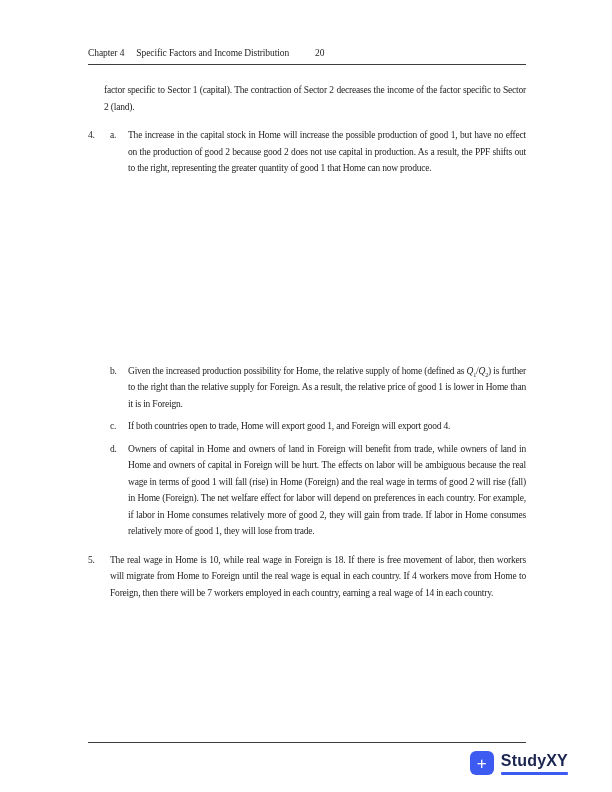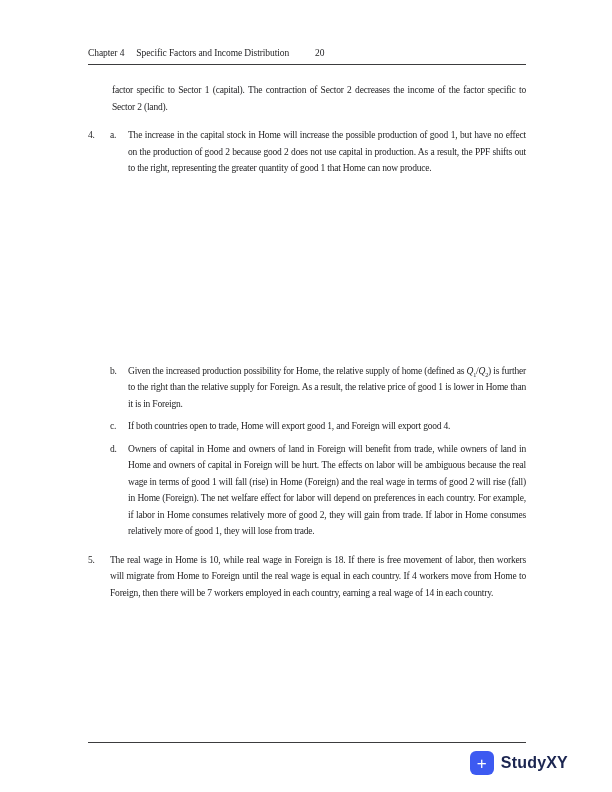--- a/index.html
+++ b/index.html
@@ -10,38 +10,38 @@
     font-family:"Liberation Serif","DejaVu Serif",serif; color:#1e1e20;
   }
   
   .header { position:absolute; left:88px; right:86px; top:48px; font-size:9.5px; letter-spacing:-0.1px; }
   .header-row { display:flex; align-items:baseline; }
   .h-chapter { margin-right:12px; }
   .h-title { margin-right:26px; }
   .rule { border-top:1px solid #3c3c3e; margin-top:6px; height:0; }
   
   .content { position:absolute; left:88px; right:86px; top:82px; font-size:9.5px; line-height:16.5px; letter-spacing:-0.2px; }
-  .para-indent { margin-left:24px; text-align:justify; }
+  .para-indent { margin-left:16px; text-align:justify; }
   .list-item { display:flex; margin-top:12px; }
   .num-col { width:22px; flex-shrink:0; }
   .sub-col { width:18px; flex-shrink:0; }
   .item-text { flex:1; text-align:justify;font-family:Liberation Serif, serif; }
   .sub-items { margin-left:22px; }
   .sub-item { display:flex; margin-top:6px; }
   .figure-space { height:180px; }
   .math .var { font-style:italic; }
   sub { font-size:0.65em; line-height:0; }
   
   .footer-rule { position:absolute; left:88px; right:86px; top:742px; border-top:1px solid #3c3c3e; height:0; }
   .logo { position:absolute; right:44px; top:751px; display:flex; align-items:center; gap:7px;
           font-family:"Liberation Sans","DejaVu Sans",sans-serif; }
   .logo-mark { width:24px; height:24px; background:var(--brand-blue,#3d5af1); border-radius:6px;
                color:#ffffff; display:flex; align-items:center; justify-content:center;
                font-size:17px; font-weight:400; line-height:1; }
-  .logo-textwrap { display:flex; flex-direction:row; }
+  .logo-textwrap { display:flex; flex-direction:column; }
   .logo-text { font-size:16px; font-weight:700; color:var(--brand-navy,#1b2550); letter-spacing:0.2px; }
   .logo-underline { height:3px; background:var(--brand-blue,#3d5af1); margin-top:2px; border-radius:1px; }
 </style>
 </head>
 <body>
 
 <div class="page">
 
   <div class="header">
     <div class="header-row">

